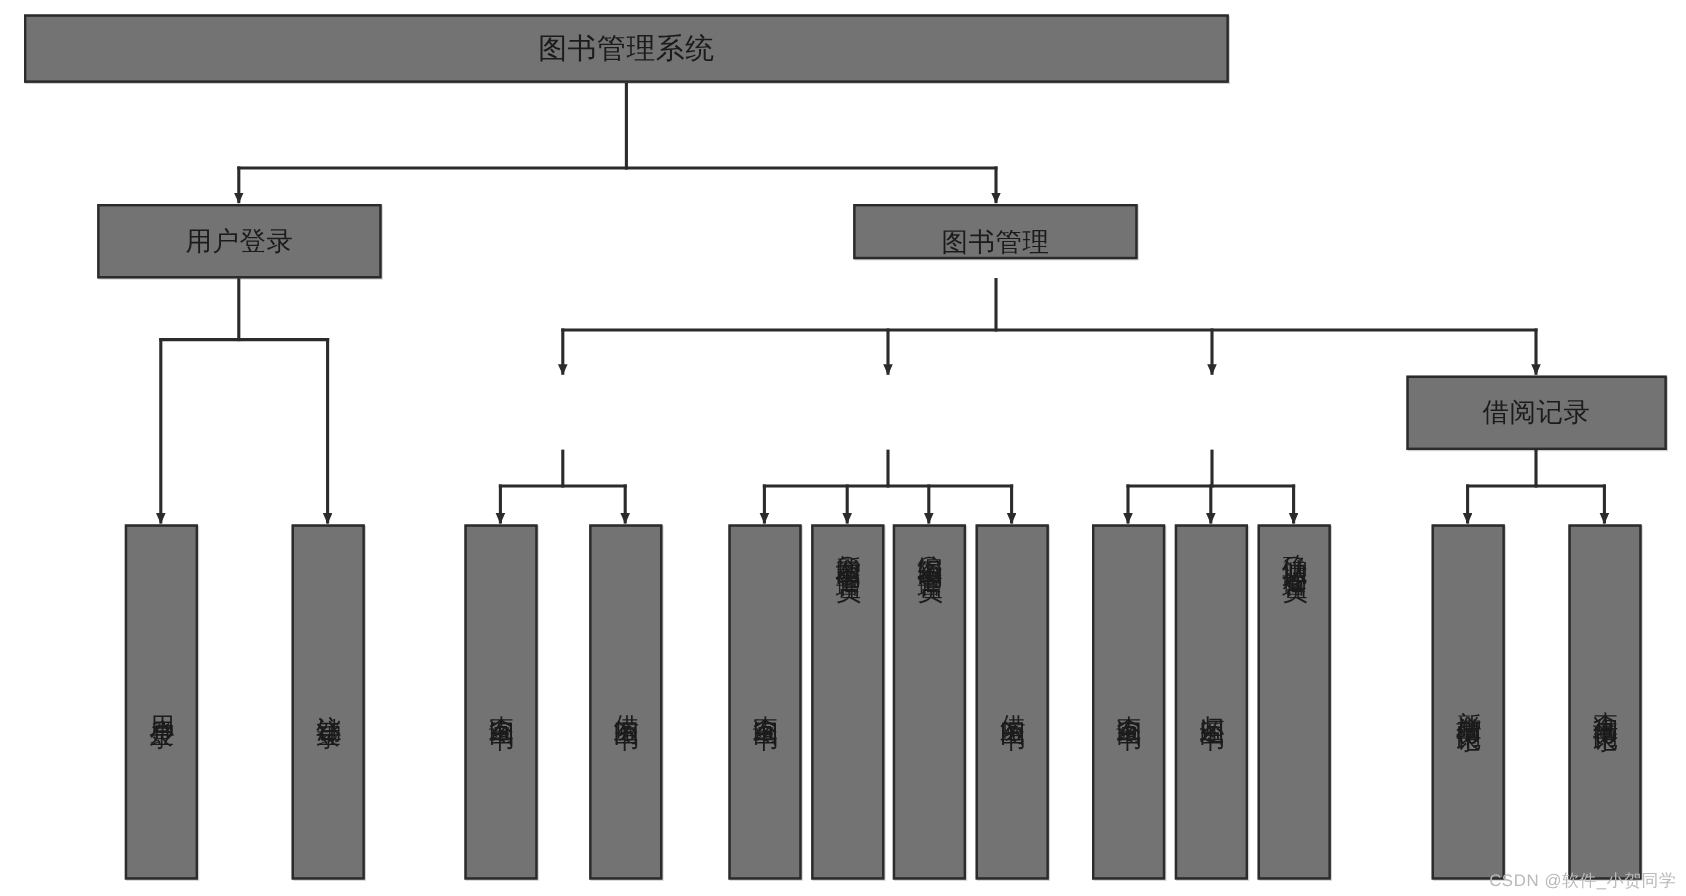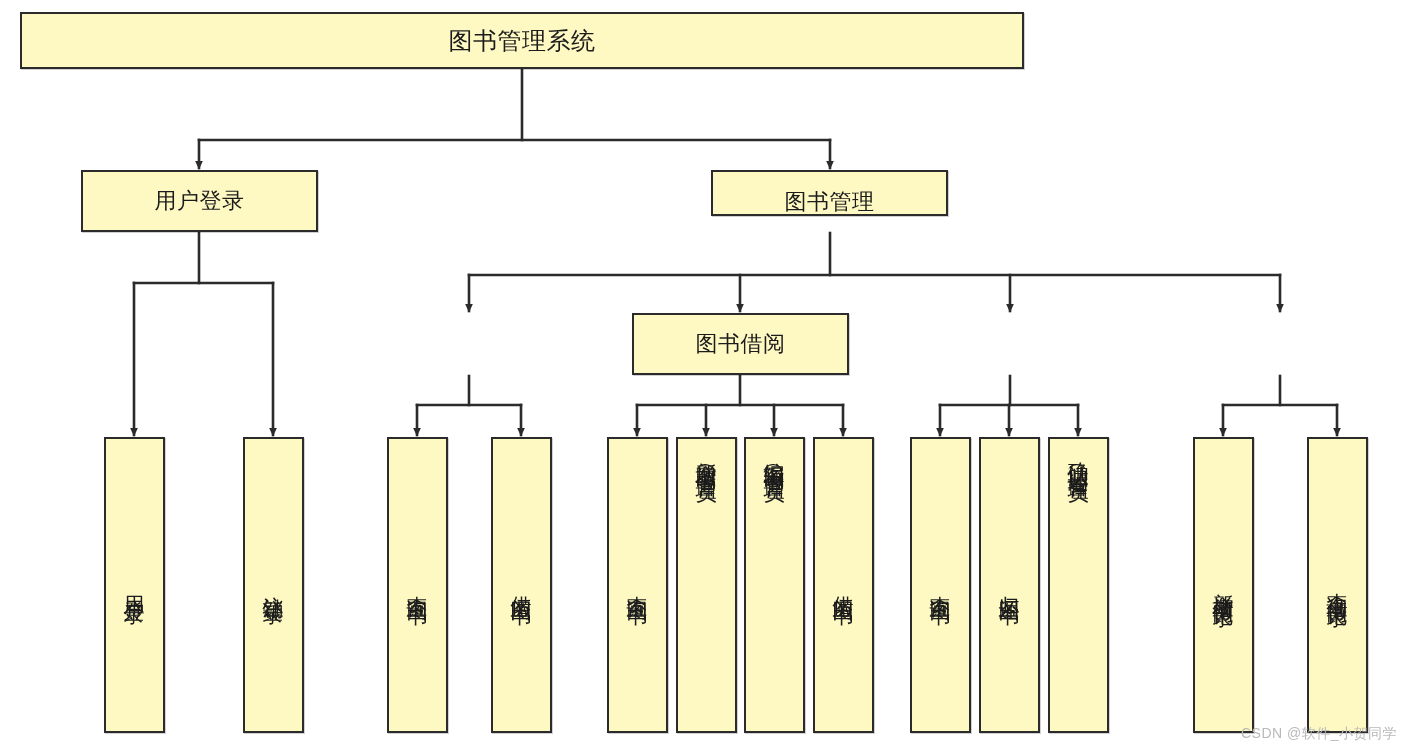--- a/index.html
+++ b/index.html
@@ -21,21 +21,21 @@
     position: absolute;
     left: 0;
     top: 0;
     width: 1405px;
     height: 747px;
   }
   .node-box {
     position: absolute;
     box-sizing: border-box;
     border: 2px solid #2b2b2b;
-    background: #fef9c3;
+    background: #737373;
     display: flex;
     align-items: center;
     justify-content: center;
     box-shadow: 1px 1px 0 rgba(0,0,0,0.18);
   }
   .node-label {
     color: #1b1b1b;
     letter-spacing: 0.5px;
     white-space: nowrap;
     line-height: 1.15;
@@ -132,22 +132,22 @@
     <span class="node-label">图书管理系统</span>
   </div>
 
   <div class="node-box node-l2" style="left:81px; top:170px; width:237px; height:62px;">
     <span class="node-label">用户登录</span>
   </div>
   <div class="node-box node-l2" style="left:711px; top:170px; width:237px; height:46px;align-items:flex-end;">
     <span class="node-label">图书管理</span>
   </div>
 
-  <div class="node-box node-l3" style="left:632px; top:313px; width:217px; height:62px;">
-    <span class="node-label">图书借阅</span>
+  <div class="node-box node-l3" style="left:1172px; top:313px; width:217px; height:62px;">
+    <span class="node-label">借阅记录</span>
   </div>
 
   <div class="node-box node-leaf leaf-mid" style="left:104px; top:437px; width:61px; height:296px;">
     <span class="node-label">用户登录</span>
   </div>
   <div class="node-box node-leaf leaf-mid" style="left:243px; top:437px; width:61px; height:296px;">
     <span class="node-label">注销登录</span>
   </div>
 
   <div class="node-box node-leaf leaf-mid" style="left:387px; top:437px; width:61px; height:296px;">

